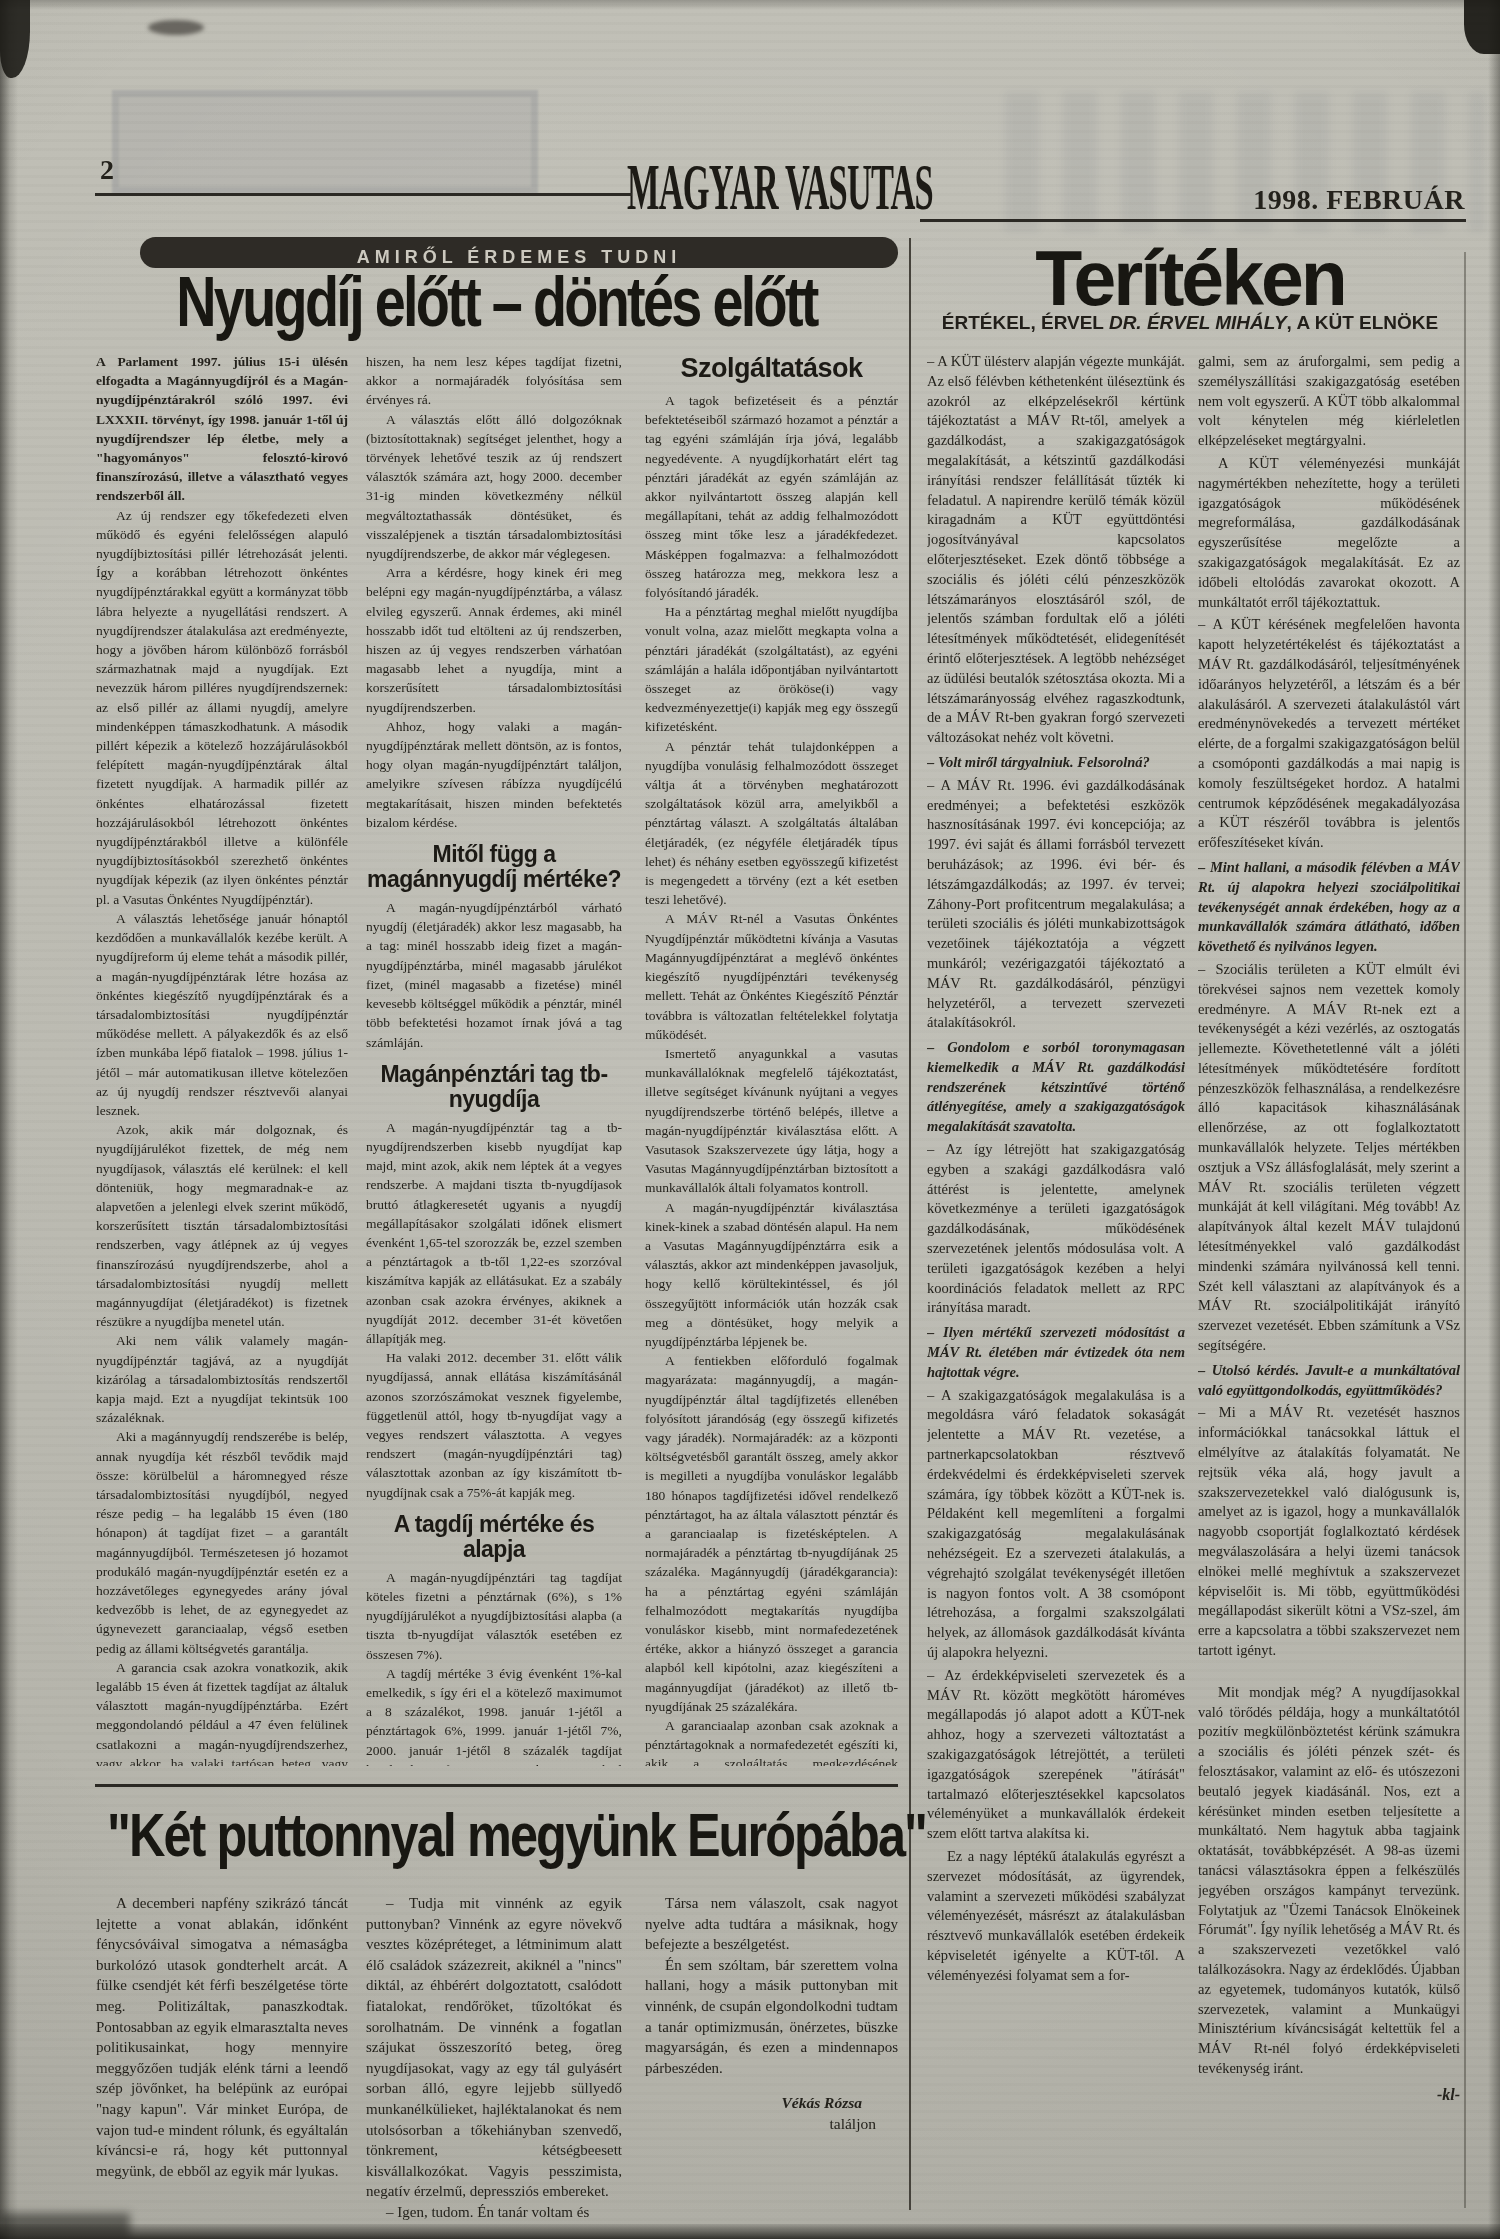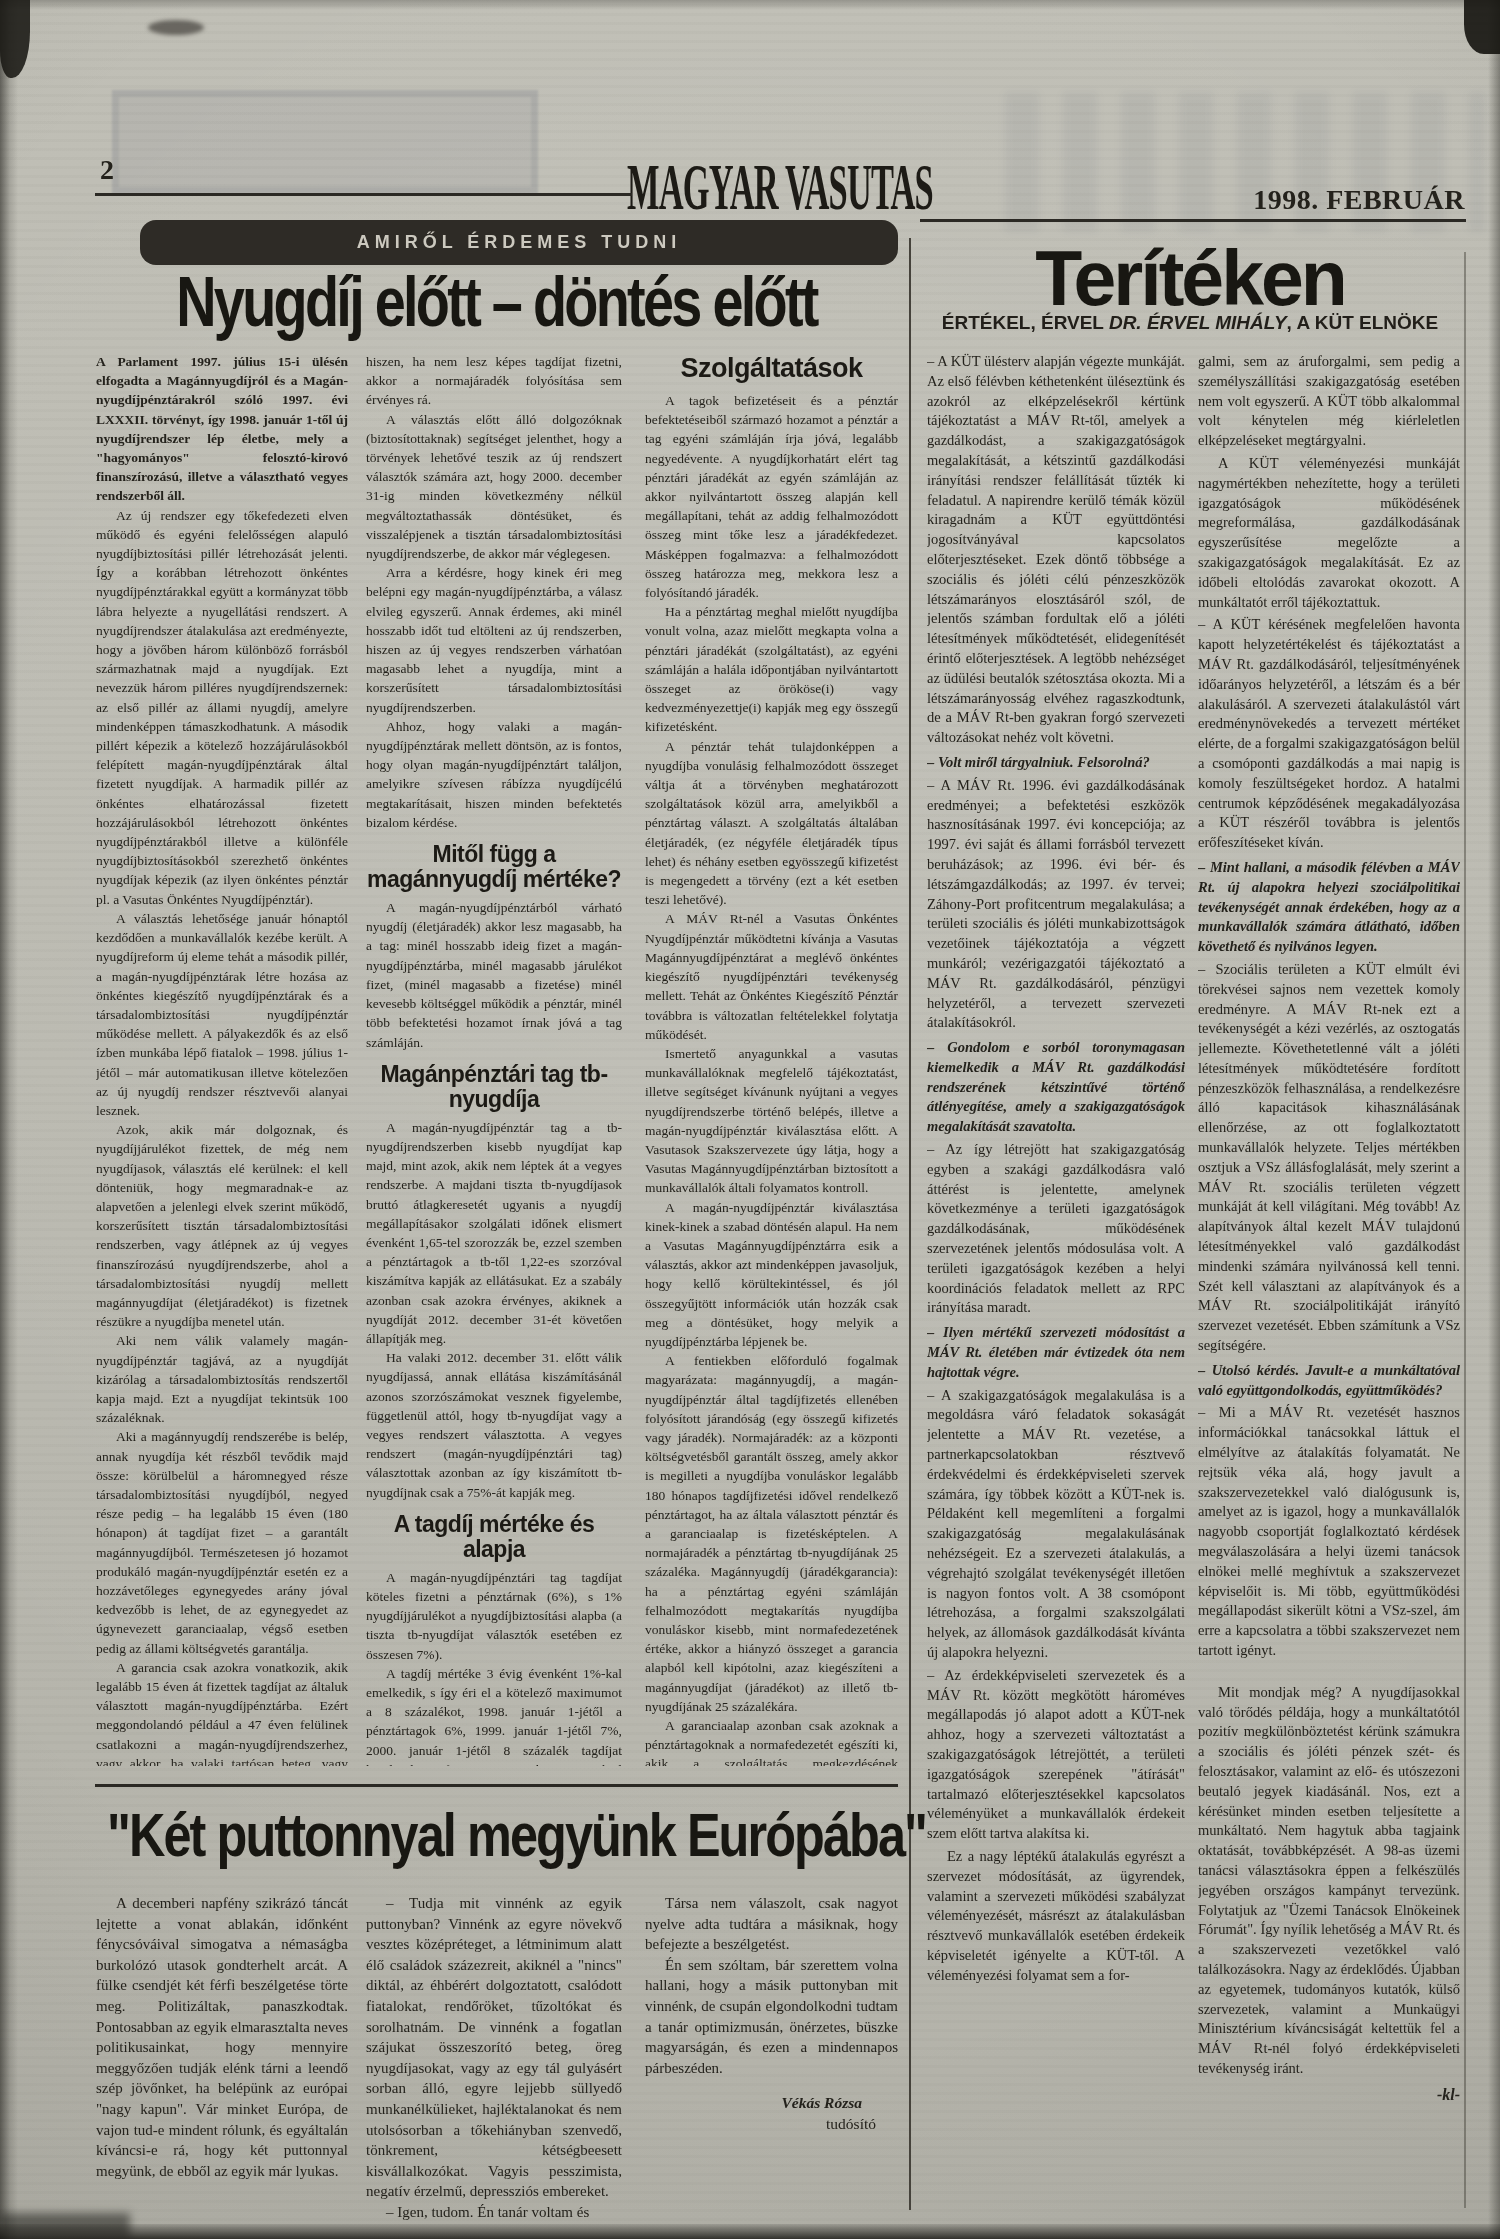--- a/index.html
+++ b/index.html
@@ -25,21 +25,21 @@
   .pagenum{position:absolute;left:100px;top:154px;font-weight:bold;font-size:28px;}
   .masthead{position:absolute;left:560px;top:150px;width:440px;text-align:center;font-weight:bold;font-size:42px;letter-spacing:-1px;white-space:nowrap;transform:scale(.82,1.55);transform-origin:50% 0;color:#1d1b16;}
   .issue-date{position:absolute;left:1165px;top:184px;width:300px;text-align:right;font-weight:bold;font-size:28px;letter-spacing:.5px;}
   .rule{position:absolute;background:#2b2924;}
   .rule-left{left:95px;top:193px;width:537px;height:3px;}
   .rule-right{left:920px;top:219px;width:546px;height:3px;}
   .rule-bottom{left:95px;top:1784px;width:803px;height:3px;}
   .vrule-main{left:909px;top:238px;width:2px;height:1972px;background:#45423b;}
   .vrule-edge{left:1464px;top:252px;width:2px;height:1956px;background:rgba(64,61,54,.45);}
   
-  .kicker-bar{position:absolute;left:140px;top:220px;width:758px;height:45px;background:#2e2b26;border-radius:16px;display:flex;align-items:center;justify-content:center;}
+  .kicker-bar{position:absolute;left:140px;top:237px;width:758px;height:31px;background:#2e2b26;border-radius:16px;display:flex;align-items:flex-end;justify-content:center;}
   .kicker-bar span{font-family:"Liberation Sans",sans-serif;font-weight:bold;font-size:18px;letter-spacing:5px;color:#ccc9bf;}
   .headline-left{position:absolute;left:95px;top:261px;width:803px;text-align:center;font-family:"Liberation Sans",sans-serif;font-weight:bold;font-size:62px;letter-spacing:-3px;white-space:nowrap;color:#181712;transform:scale(.90,1.14);transform-origin:50% 0;}
   .headline-ter{position:absolute;left:915px;top:233px;width:550px;text-align:center;font-family:"Liberation Sans",sans-serif;font-weight:bold;font-size:77px;letter-spacing:-3px;white-space:nowrap;color:#181712;transform:scaleY(1.02);transform-origin:50% 0;}
   .subtitle-ter{position:absolute;left:915px;top:312px;width:550px;text-align:center;font-family:"Liberation Sans",sans-serif;font-weight:bold;font-size:19px;color:#221f1a;}
   .subtitle-ter .nm{font-style:italic;}
   .headline-bottom{position:absolute;left:95px;top:1799px;width:803px;text-align:center;font-family:"Liberation Sans",sans-serif;font-weight:bold;font-size:52px;letter-spacing:-2px;white-space:nowrap;color:#181712;transform:scale(.97,1.18);transform-origin:50% 0;}
   
   .col{position:absolute;overflow:hidden;text-align:justify;}
   .col p{margin:0;text-indent:20px;}
   .col p.noind{text-indent:0;}
@@ -157,16 +157,16 @@
     <p>A decemberi napfény szikrázó táncát lejtette a vonat ablakán, időnként fénycsóváival simogatva a némaságba burkolózó utasok gondterhelt arcát. A fülke csendjét két férfi beszélgetése törte meg. Politizáltak, panaszkodtak. Pontosabban az egyik elmarasztalta neves politikusainkat, hogy mennyire meggyőzően tudják elénk tárni a leendő szép jövőnket, ha belépünk az európai "nagy kapun". Vár minket Európa, de vajon tud-e mindent rólunk, és egyáltalán kíváncsi-e rá, hogy két puttonnyal megyünk, de ebből az egyik már lyukas.</p>
   </div>
   <div class="col bc" style="left:366px;top:1893px;width:256px;height:330px;">
     <p>– Tudja mit vinnénk az egyik puttonyban? Vinnénk az egyre növekvő vesztes középréteget, a létminimum alatt élő családok százezreit, akiknél a "nincs" diktál, az éhbérért dolgoztatott, csalódott fiatalokat, rendőröket, tűzoltókat és sorolhatnám. De vinnénk a fogatlan szájukat összeszorító beteg, öreg nyugdíjasokat, vagy az egy tál gulyásért sorban álló, egyre lejjebb süllyedő munkanélkülieket, hajléktalanokat és nem utolsósorban a tőkehiányban szenvedő, tönkrement, kétségbeesett kisvállalkozókat. Vagyis pesszimista, negatív érzelmű, depressziós embereket.</p>
     <p>– Igen, tudom. Én tanár voltam és</p>
   </div>
   <div class="col bc" style="left:645px;top:1893px;width:253px;height:330px;">
     <p>Társa nem válaszolt, csak nagyot nyelve adta tudtára a másiknak, hogy befejezte a beszélgetést.</p>
     <p>Én sem szóltam, bár szerettem volna hallani, hogy a másik puttonyban mit vinnénk, de csupán elgondolkodni tudtam a tanár optimizmusán, önérzetes, büszke magyarságán, és ezen a mindennapos párbeszéden.</p>
     <p class="sig" style="margin-top:14px;padding-right:36px;">Vékás Rózsa</p>
-    <p class="sig sig2" style="padding-right:22px;font-style:normal;font-weight:normal;">tudósító</p>
+    <p class="sig sig2" style="padding-right:22px;font-style:normal;font-weight:normal;">találjon</p>
   </div>
 
 </div>
 
 </body></html>

